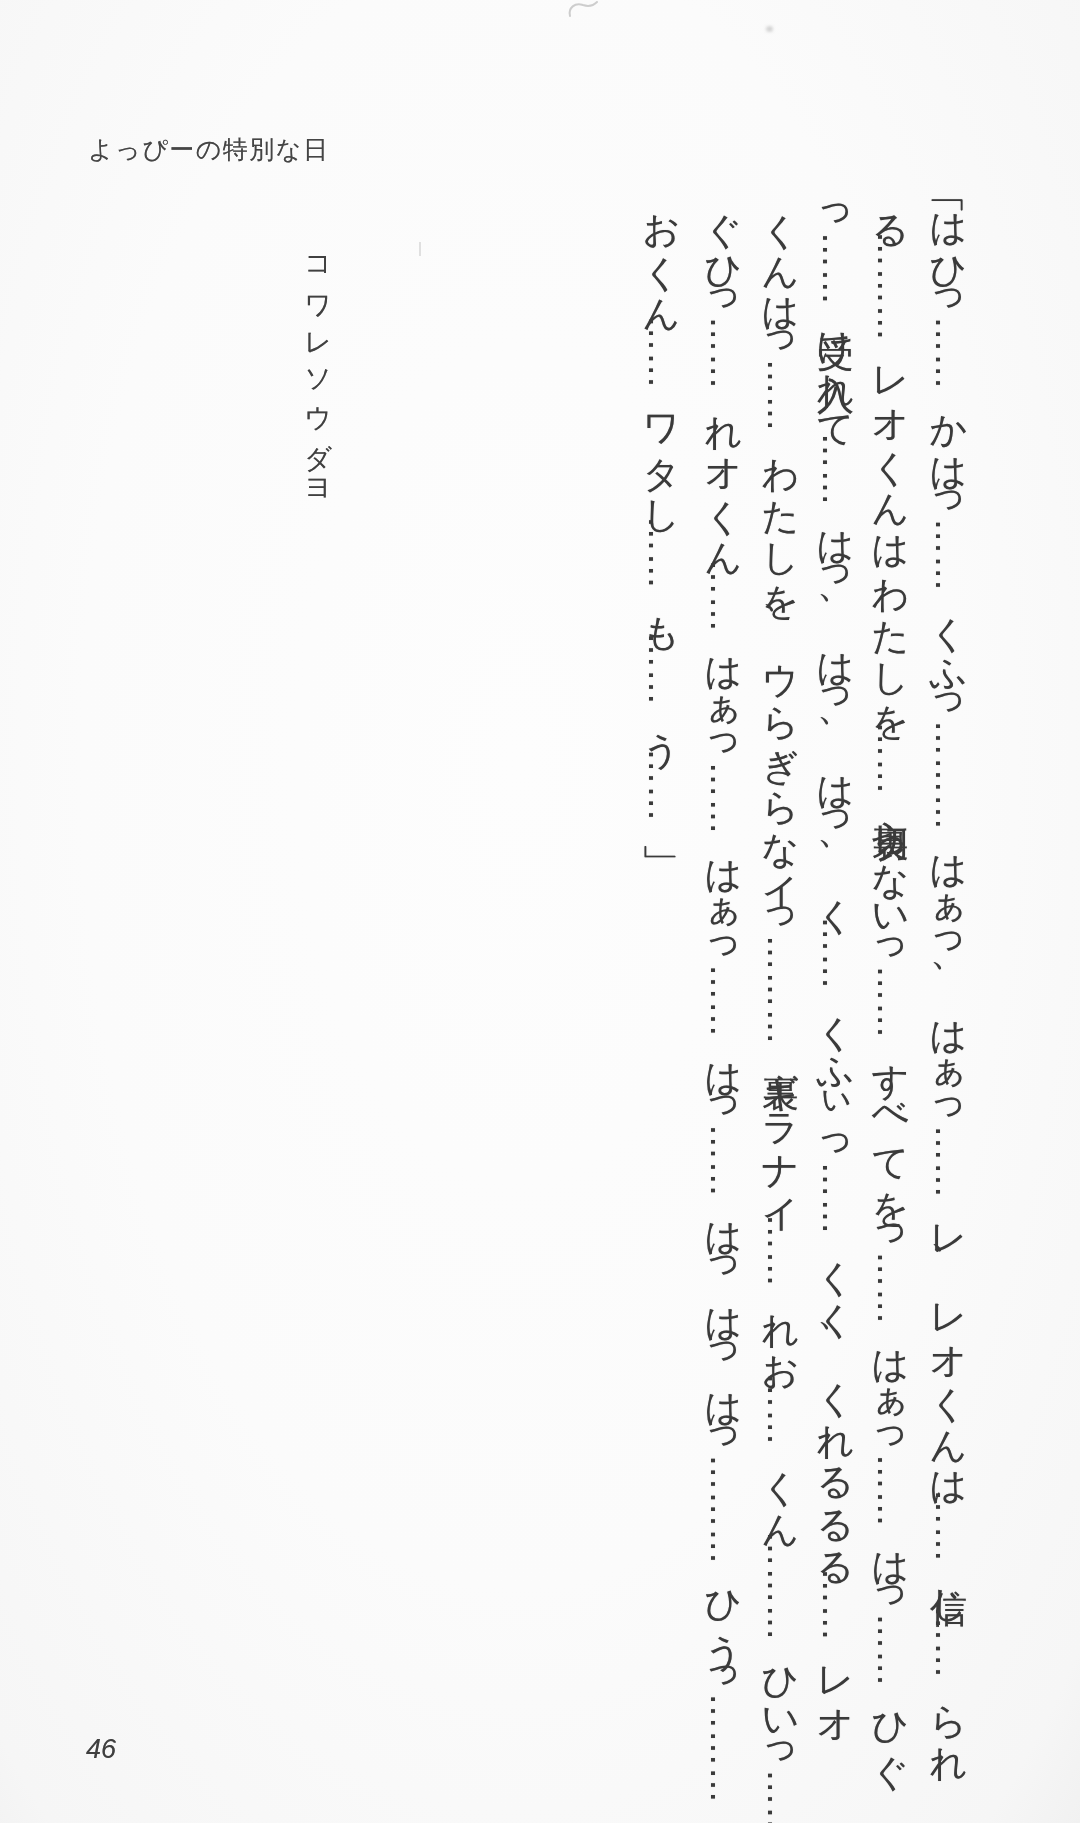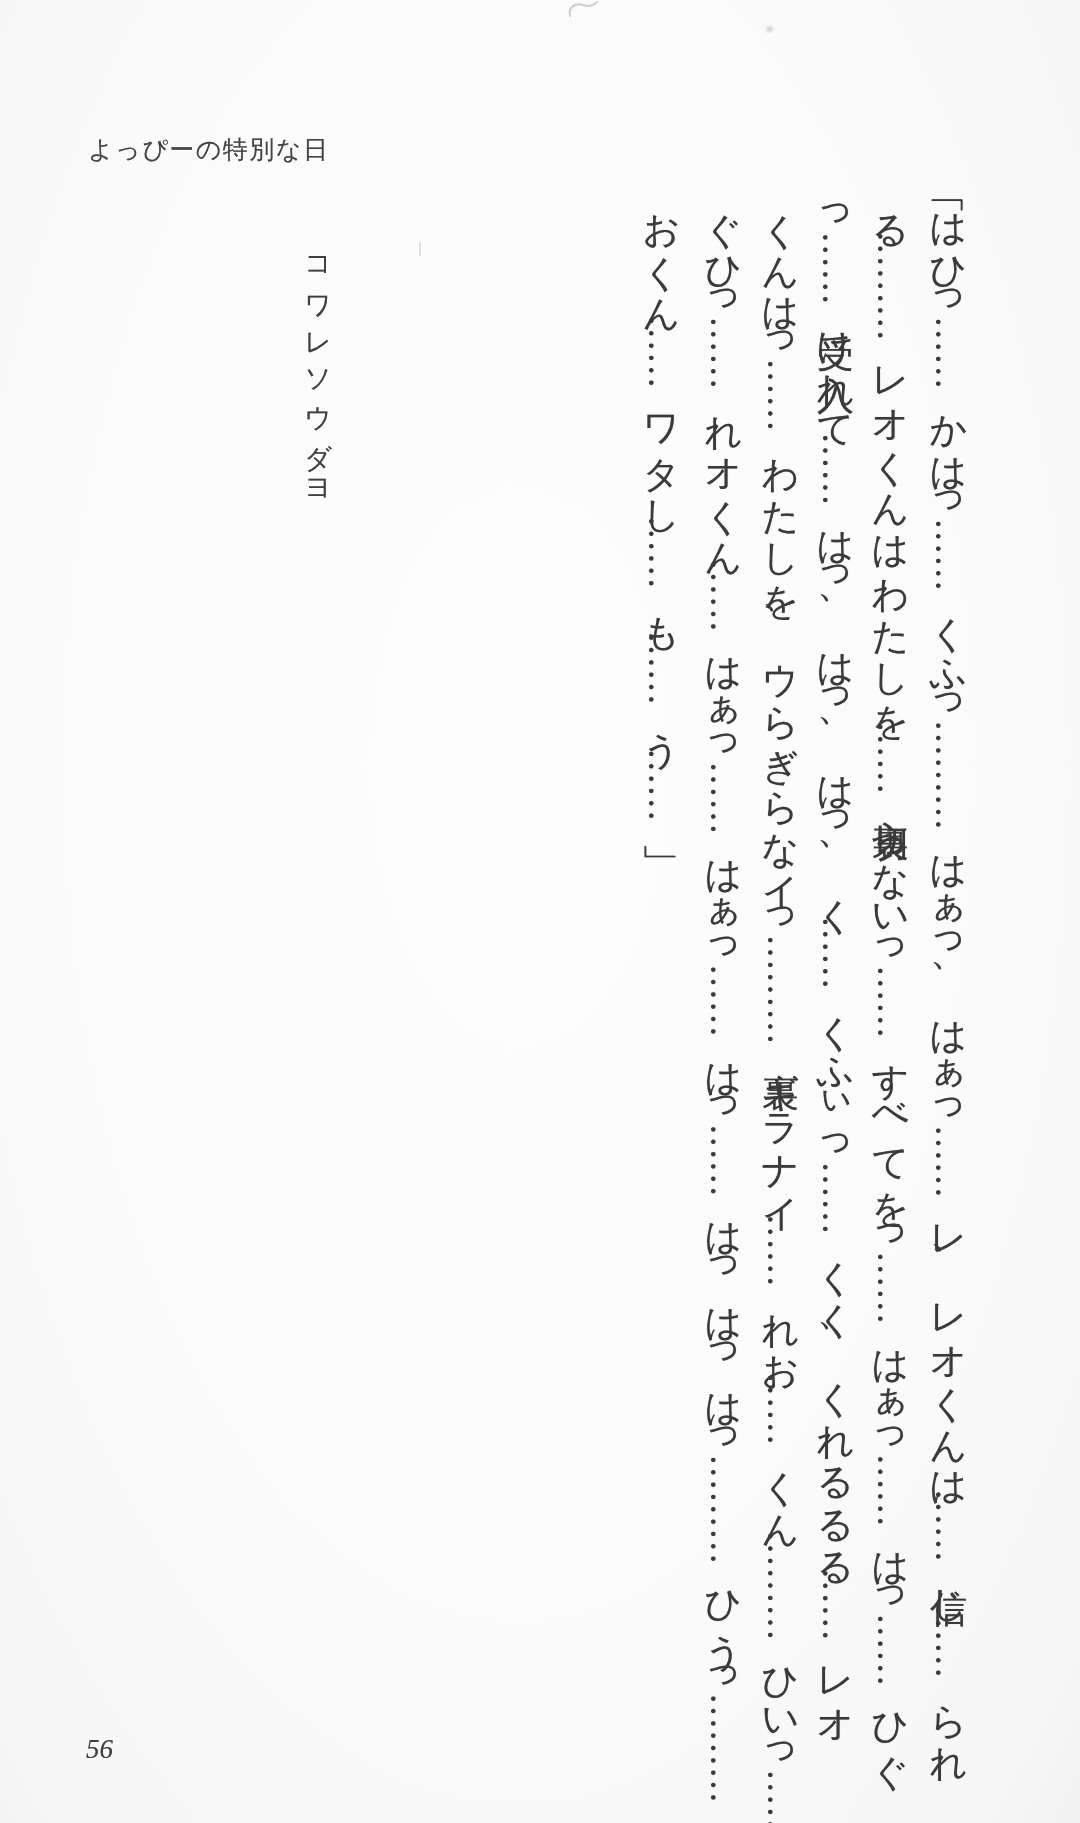--- a/index.html
+++ b/index.html
@@ -6,21 +6,21 @@
     margin: 0;
     padding: 0;
     background: #f2f2f2;
   }
   .page {
     position: relative;
     width: 1080px;
     height: 1823px;
     overflow: hidden;
     background: radial-gradient(ellipse at 48% 42%, #fdfdfd 0%, #fbfbfb 55%, #f6f6f6 92%, #f1f1f1 100%);
-    font-family: Liberation Serif, serif;
+    font-family: Liberation Sans, sans-serif;
     color: #3a3a3a;
   }
   .running-header {
     position: absolute;
     left: 88px;
     top: 133px;
     font-size: 25px;
     letter-spacing: 1.5px;
     color: #454545;
     text-shadow: 0 0 0.6px rgba(70,70,70,0.55);
@@ -105,21 +105,21 @@
     <div class="vcol c1">「はひっ……かはっ……くふっ………はぁっ、はぁっ……レ、レオくんは……信じ……られ</div>
     <div class="vcol c2">る………レオくんはわたしを……裏切らないっ……すべてをっ……はぁっ……はっ……ひぐ</div>
     <div class="vcol c3">っ……受け入れて……はっ、はっ、はっ、く……くふぃっ……くく、くれるるる……レオ</div>
     <div class="vcol c4">くんはっ……わたしを、ウらぎらなイっ………裏ギラナイ……れお……くん………ひいっ……</div>
     <div class="vcol c5">ぐひっ……れオくん……はぁっ……はぁっ……はっ……はっはっはっ………ひうっ………れ……</div>
     <div class="vcol c6">おくん……ワタし……も……う……」</div>
   </div>
 
   <div class="side-note">コワレソウダヨ</div>
 
-  <div class="page-number">56</div>
+  <div class="page-number">46</div>
 
   <svg class="artifact-squiggle" width="34" height="20" viewBox="0 0 34 20">
     <path d="M4,16 C2,8 9,2 17,5 C23,7 28,5 31,2" fill="none" stroke="#a9a9a9" stroke-width="2" stroke-linecap="round"></path>
   </svg>
   <div class="artifact-dot"></div>
   <div class="artifact-fiber"></div>
 
 </div>
 
 </body></html>

